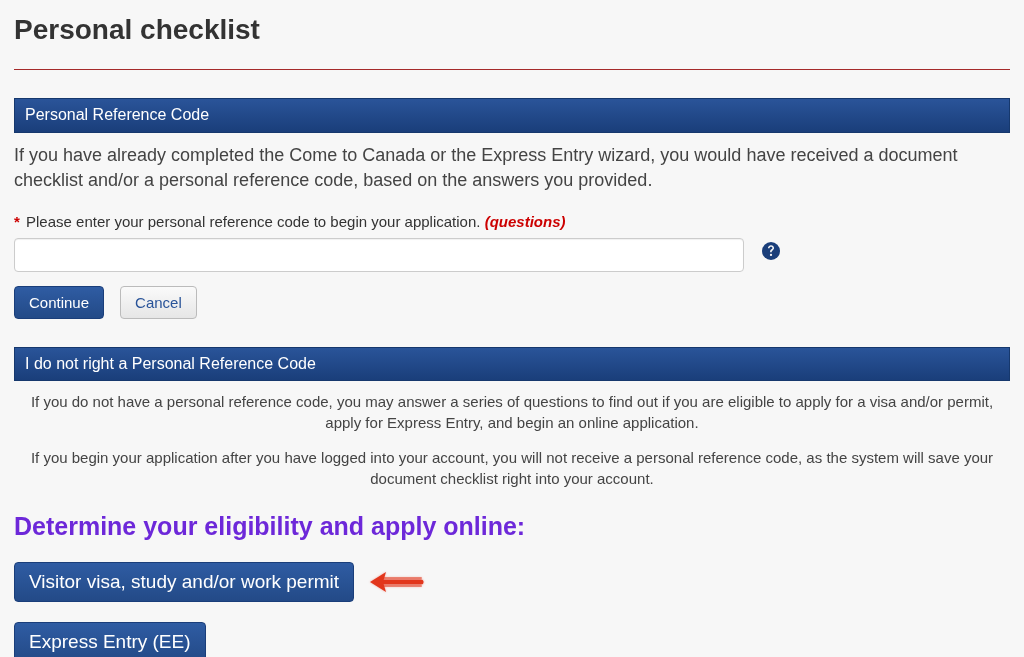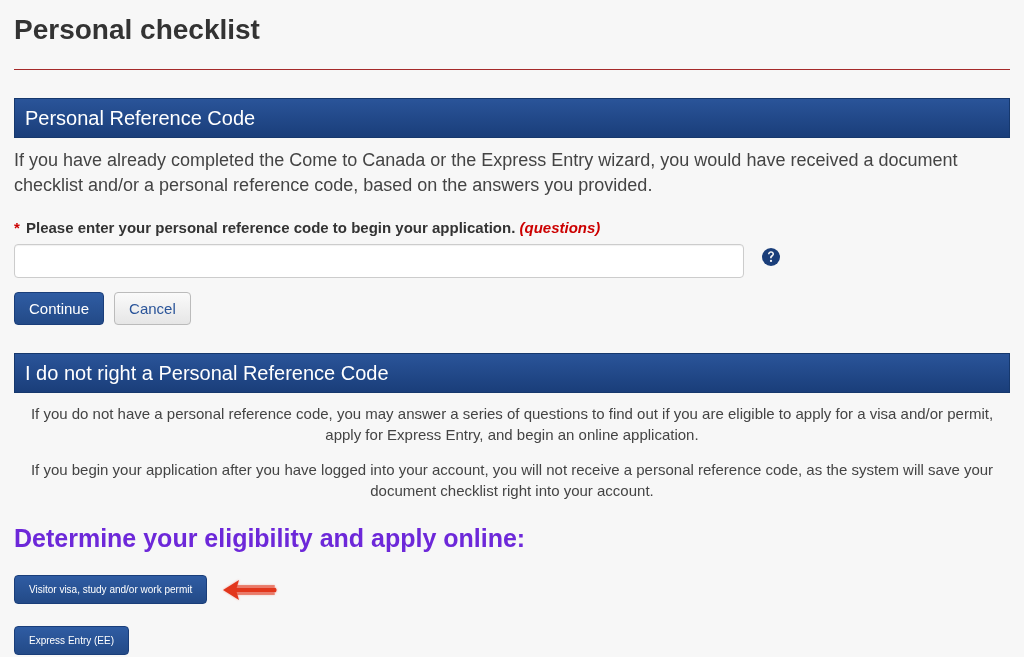--- a/index.html
+++ b/index.html
@@ -20,21 +20,21 @@
       font-weight: 700;
       color: #333;
       padding-bottom: 20px;
       border-bottom: 1px solid #a52a2a;
       margin-bottom: 28px;
     }
     .section-header {
       background: #1a4a8a;
       background: linear-gradient(to bottom, #2a5499 0%, #1a3e7a 100%);
       color: #fff;
-      font-size: 20px;
+      font-size: 16px;
       font-weight: 400;
       padding: 5px 10px;
       border: 1px solid #16386d;
       margin-bottom: 10px;
     }
     .section-desc {
       font-size: 18px;
       color: #444;
       margin-bottom: 18px;
     }
@@ -44,21 +44,21 @@
     .field-label {
       font-size: 15px;
       margin-bottom: 6px;
     }
     .required-star {
       color: #cc0000;
       font-weight: 700;
       margin-right: 2px;
     }
     .field-label-bold {
-      font-weight: 700;
+      font-weight: 400;
       text-align: center;
     }
     .required-text {
       color: #cc0000;
       font-style: italic;
       font-weight: 700;
     }
     .input-row {
       display: flex;
       align-items: center;
@@ -75,21 +75,21 @@
       background: #fff;
       box-shadow: inset 0 1px 1px rgba(0,0,0,0.06);
     }
     .help-icon {
       color: #1a3e7a;
       font-size: 18px;
       cursor: pointer;
     }
     .button-row {
       display: flex;
-      gap: 10px;
+      gap: 16px;
       margin-bottom: 28px;
     }
     .btn {
       display: inline-block;
       padding: 7px 14px;
       font-size: 15px;
       border-radius: 4px;
       cursor: pointer;
       border: 1px solid;
     }
@@ -129,21 +129,21 @@
       align-items: center;
       margin-bottom: 20px;
     }
     .btn-option {
       background: #2a5499;
       background: linear-gradient(to bottom, #2f5ca3 0%, #234a87 100%);
       color: #fff;
       border: 1px solid #1a3e7a;
       border-radius: 4px;
       padding: 8px 14px;
-      font-size: 10px;
+      font-size: 19px;
       cursor: pointer;
       display: inline-block;
     }
     .arrow-annotation {
       margin-left: 12px;
       display: inline-flex;
       align-items: center;
     }
     .arrow-annotation svg {
       filter: drop-shadow(0 0 1px rgba(230,50,30,0.4));

